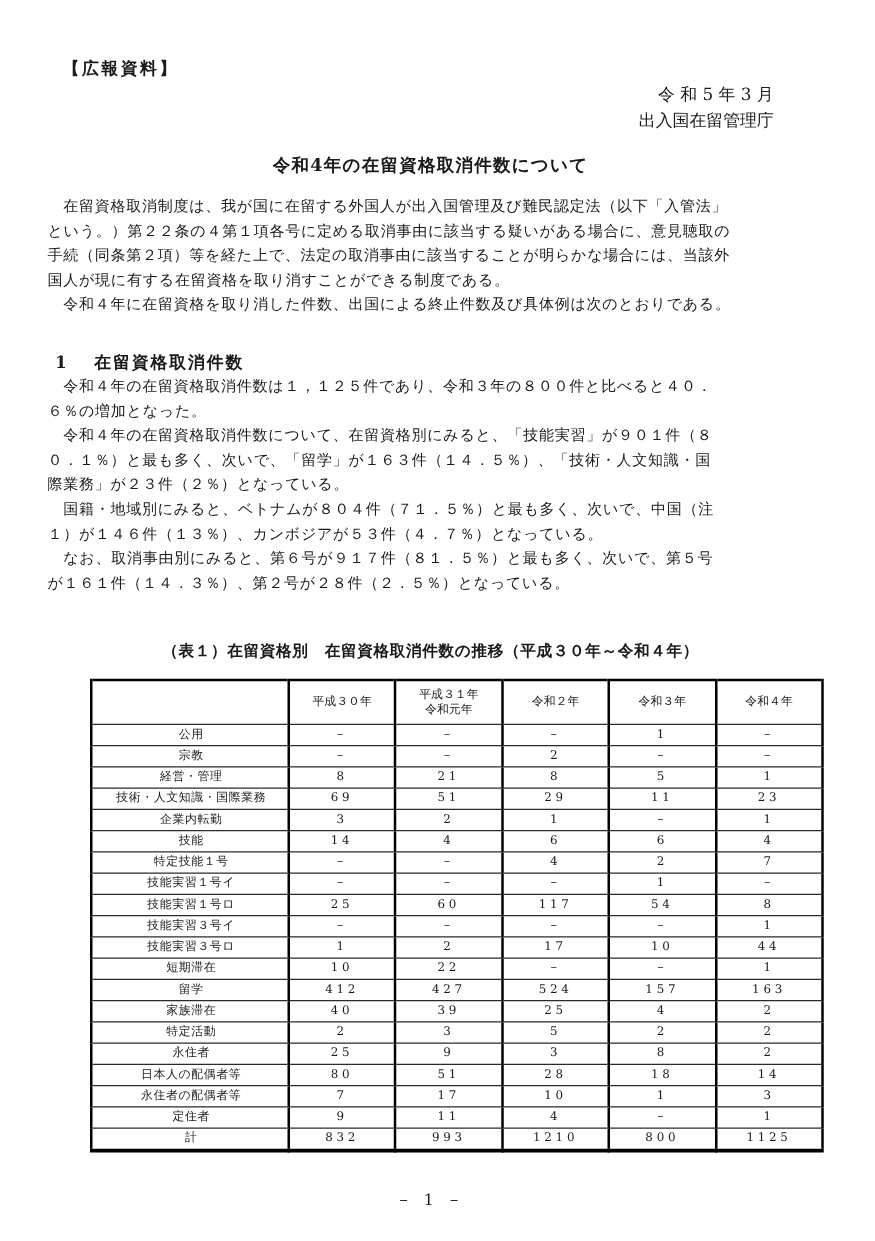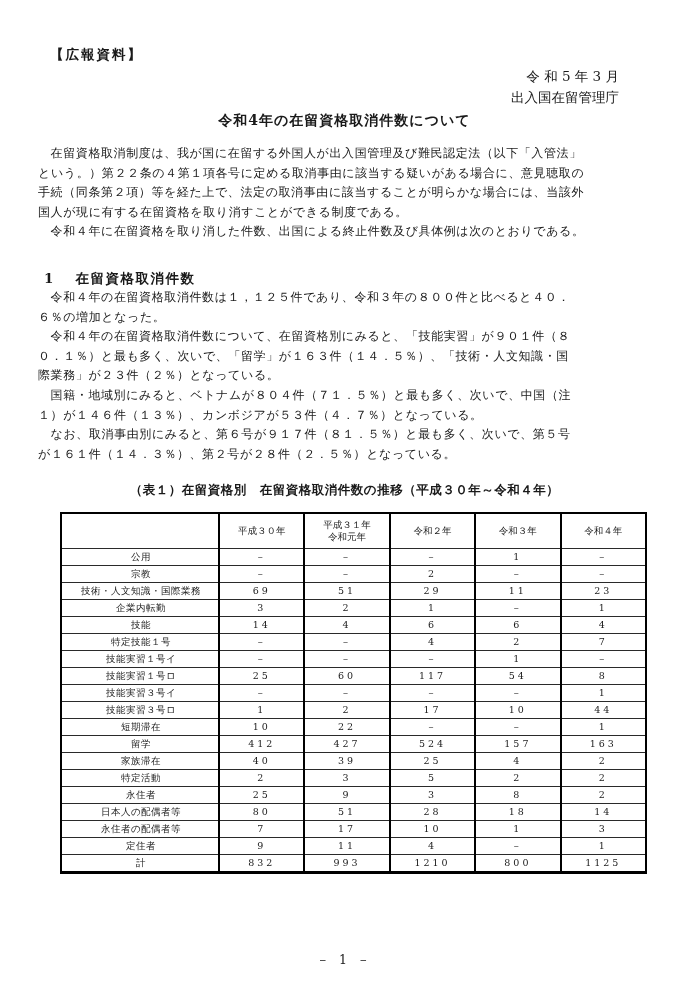--- a/index.html
+++ b/index.html
@@ -4,31 +4,31 @@
 <style>
   html,body{margin:0;padding:0;background:#ffffff;}
   .page{
     width:689px;height:993px;background:#ffffff;position:relative;
     box-sizing:border-box;padding:46px 38px 4px 38px;
     font-family:"DejaVu Serif","Liberation Serif",serif;
     color:#1a1a1a;overflow:hidden;
   }
   .doc-label{font-size:13.5px;font-weight:bold;letter-spacing:2px;margin-left:12px;}
   .date-block{text-align:right;padding-right:32px;font-size:13.5px;line-height:21px;margin-top:2px;}
-  .title{text-align:center;font-size:14px;font-weight:bold;letter-spacing:1px;margin:4px 0 0 0;}
+  .title{text-align:center;font-size:14px;font-weight:bold;letter-spacing:1px;margin:16px 0 0 0;}
   .para{font-size:12px;line-height:19.6px;letter-spacing:0.6px;}
   .intro{margin-top:14px;}
   .line{white-space:nowrap;}
   .section-heading{margin:26px 0 0 6px;font-size:13.5px;font-weight:bold;line-height:20px;}
   .sh-label{margin-left:22px;letter-spacing:1.5px;}
   .section-body{margin-top:0px;}
-  .caption{text-align:center;font-size:12.5px;font-weight:bold;letter-spacing:0.5px;margin-top:18px;}
+  .caption{text-align:center;font-size:12.5px;font-weight:bold;letter-spacing:0.5px;margin-top:37px;}
   table.results{
     border-collapse:collapse;table-layout:fixed;width:585px;
-    margin:13px 0 0 22px;
+    margin:13px 0 0 34px;
     border:2px solid #000;border-bottom-width:3px;
   }
   table.results th,table.results td{
     border:1px solid #2a2a2a;border-left-width:2px;border-right-width:2px;
     border-left-color:#000;border-right-color:#000;
     font-weight:normal;box-sizing:border-box;overflow:hidden;
   }
   thead th{
     height:35px;font-size:9.5px;line-height:12.5px;text-align:center;
     white-space:pre-line;border-bottom:2px solid #000;padding:2px;
@@ -135,20 +135,28 @@
 
         <tr>
           <td class="t-label">宗教</td>
           <td class="t-num">－</td>
           <td class="t-num">－</td>
           <td class="t-num">2</td>
           <td class="t-num">－</td>
           <td class="t-num">－</td>
         </tr>
 
+        <tr>
+          <td class="t-label">経営・管理</td>
+          <td class="t-num">8</td>
+          <td class="t-num">21</td>
+          <td class="t-num">8</td>
+          <td class="t-num">5</td>
+          <td class="t-num">1</td>
+        </tr>
 
         <tr>
           <td class="t-label">技術・人文知識・国際業務</td>
           <td class="t-num">69</td>
           <td class="t-num">51</td>
           <td class="t-num">29</td>
           <td class="t-num">11</td>
           <td class="t-num">23</td>
         </tr>
 

